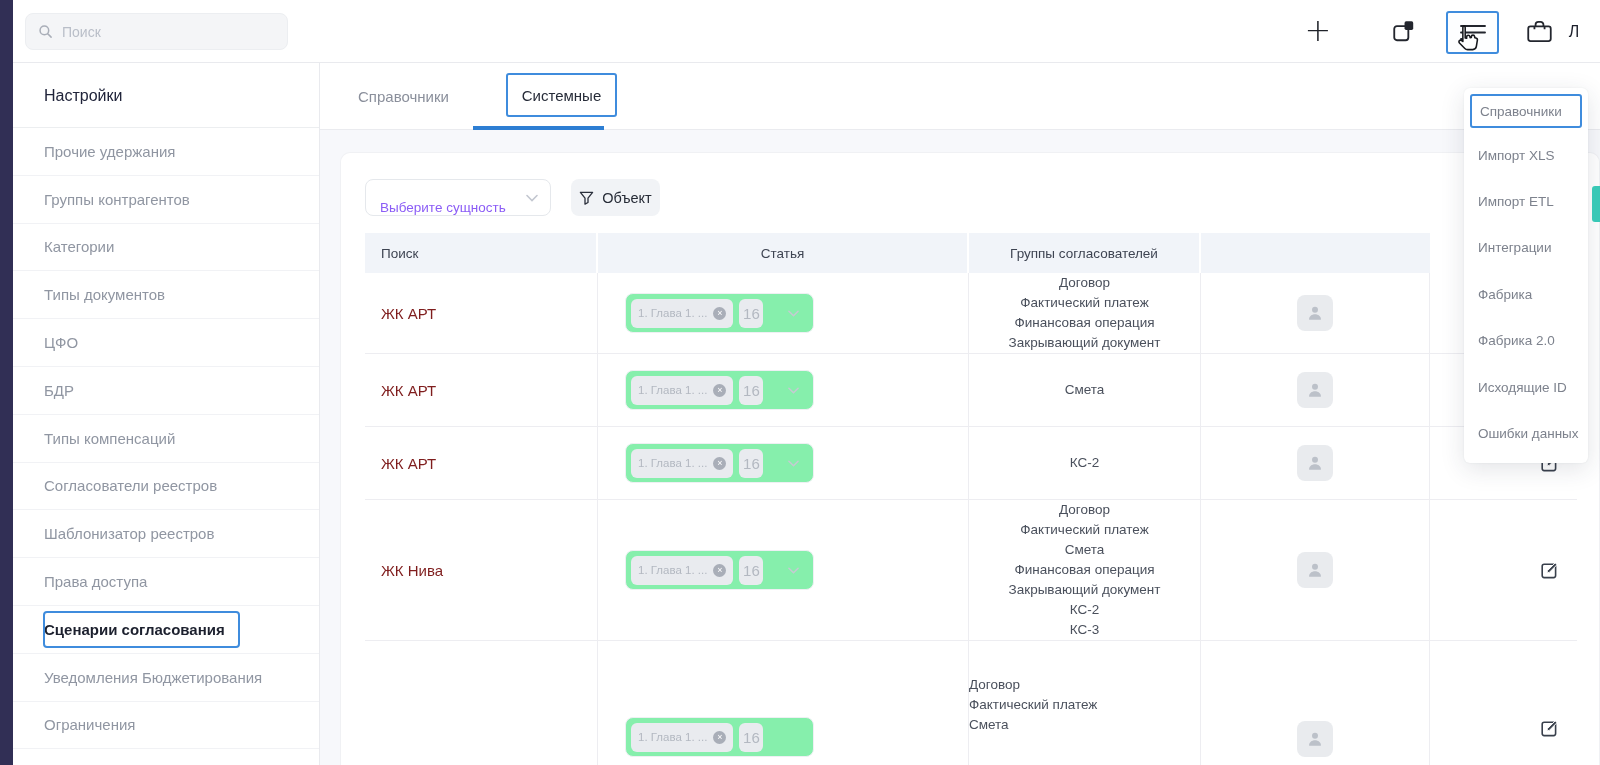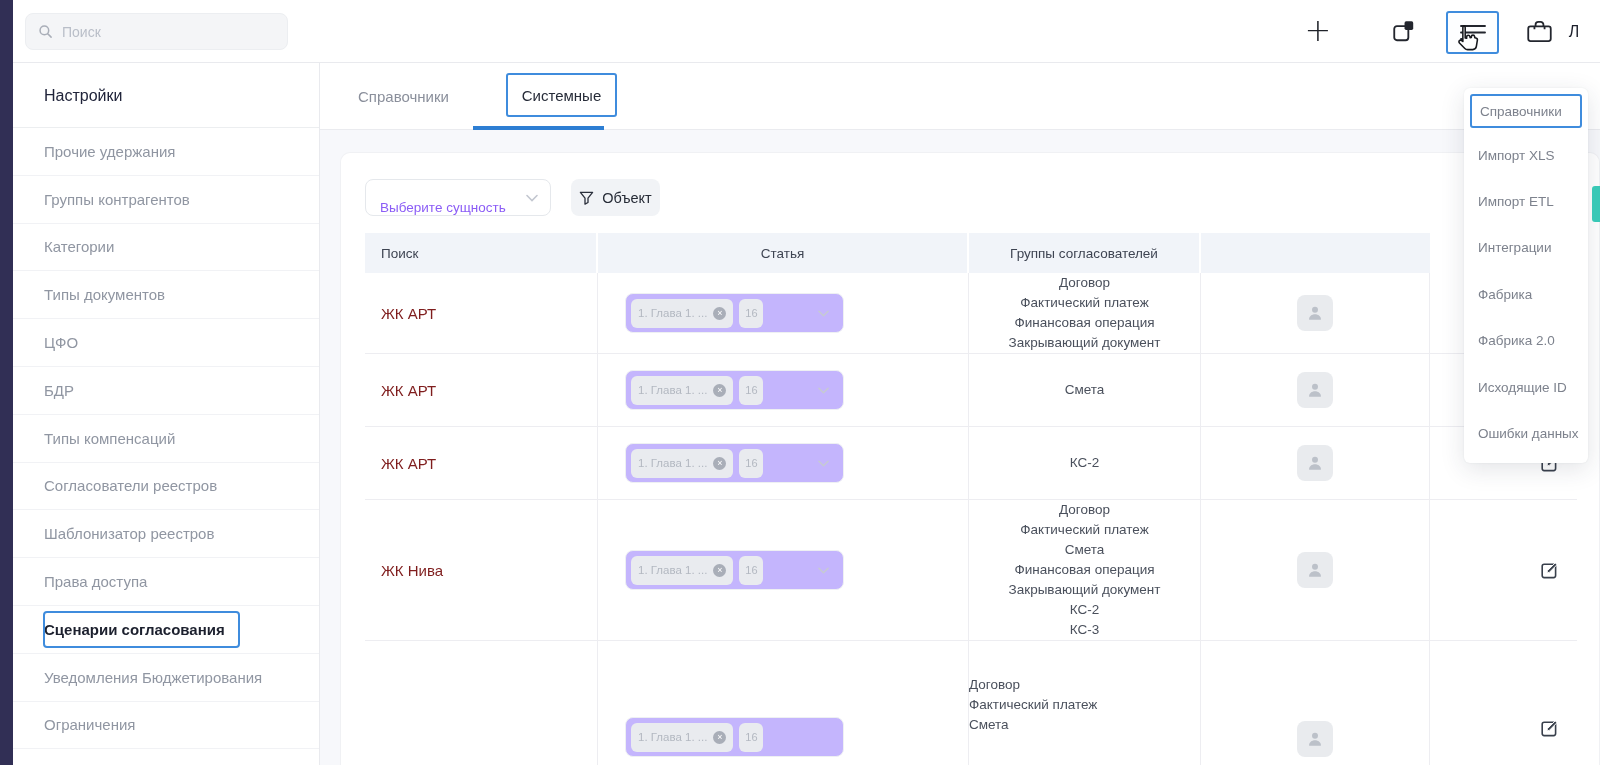--- a/index.html
+++ b/index.html
@@ -49,24 +49,24 @@
   .t-head { display:grid; grid-template-columns:233px 371px 232px 229px 147px; height:40px; }
   .th { background:#f1f4f9; display:flex; align-items:center; justify-content:center; font-size:13.5px; color:#3e4452; border-right:2px solid #fff; }
   .th:last-child { border-right:none; }
   .th.th-first { justify-content:flex-start; padding-left:16px; }
   .t-row { display:grid; grid-template-columns:233px 371px 232px 229px 147px; border-bottom:1px solid #ededf1; min-height:73px; }
   .c { display:flex; align-items:center; justify-content:center; border-right:1px solid #ededf1; padding:0 0; }
   .c.c5 { border-right:none; justify-content:flex-end; padding-right:16px; }
   .c.c1 { justify-content:flex-start; padding-left:16px; font-size:15px; color:#7f1d1d; }
   .c.c2 { justify-content:flex-start; padding-left:27px; }
   .c.c3 { flex-direction:column; font-size:13.5px; color:#4a505c; line-height:20px; }
-  .article-select { width:219px; height:40px; border:1px solid #eef0f3; border-radius:8px; background:#c4b5fd; display:flex; align-items:center; padding:0 14px 0 5px; cursor:pointer; }
+  .article-select { width:189px; height:40px; border:1px solid #eef0f3; border-radius:8px; background:#86efac; display:flex; align-items:center; padding:0 14px 0 5px; cursor:pointer; }
   .chip { background:#e9ebef; border-radius:6px; height:29px; display:flex; align-items:center; padding:0 7px; gap:6px; color:#b3b8c1; font-size:11.5px; white-space:nowrap; }
   .chip-remove { width:13px; height:13px; border-radius:50%; background:#a9aeb8; color:#fff; font-size:9px; line-height:13px; text-align:center; cursor:pointer; }
-  .chip-badge { background:#e9ebef; border-radius:6px; height:29px; min-width:24px; display:flex; align-items:center; justify-content:center; margin-left:6px; color:#b3b8c1; font-size:11px; }
+  .chip-badge { background:#e9ebef; border-radius:6px; height:29px; min-width:24px; display:flex; align-items:center; justify-content:center; margin-left:6px; color:#b3b8c1; font-size:15px; }
   .sel-chev { margin-left:auto; display:flex; }
   .avatar-btn { width:36px; height:36px; background:#e9ebee; border:none; border-radius:8px; display:flex; align-items:center; justify-content:center; cursor:pointer; }
   .edit-btn { width:22px; height:22px; background:none; border:none; display:flex; align-items:center; justify-content:center; cursor:pointer; }
 
   
   .t-row.partial { height:200px; border-bottom:none; }
   .t-row.partial .c { align-items:flex-start; }
   .t-row.partial .c3 { justify-content:flex-start; padding-top:34px; }
   .t-row.partial .c2 { padding-top:76px; }
   .t-row.partial .c4 { padding-top:80px; }

